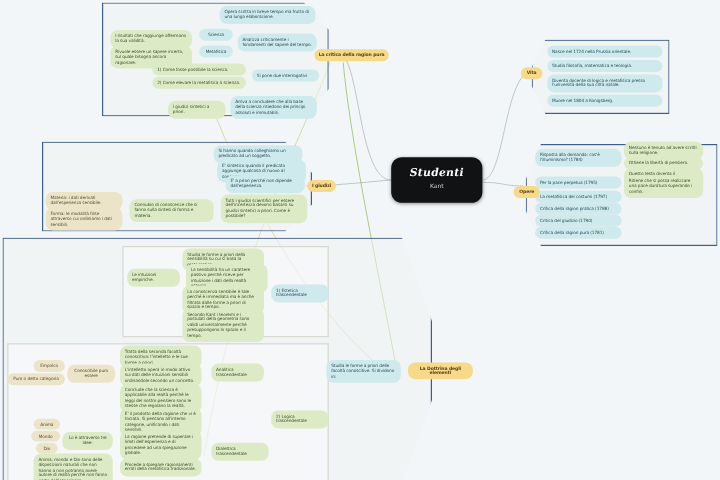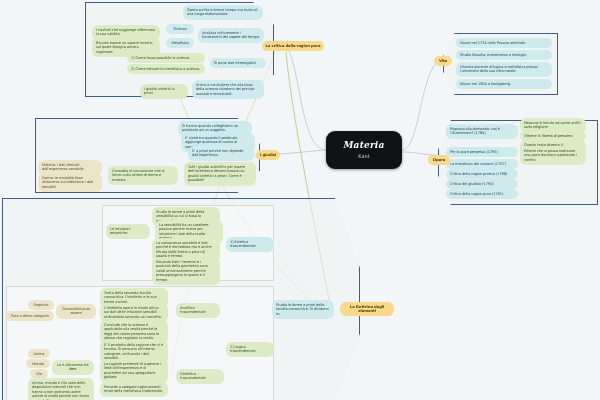--- a/index.html
+++ b/index.html
@@ -197,17 +197,17 @@
 
   <div class="node teal" style="left:446px;top:169px;width:72px;padding:3px 4px;font-size:3.6px;">Critica della ragion pratica (1788)</div>
 
   <div class="node teal" style="left:446px;top:179px;width:72px;padding:3px 4px;font-size:3.6px;">Critica del giudizio (1790)</div>
 
   <div class="node teal" style="left:446px;top:189px;width:72px;padding:3px 4px;font-size:3.6px;">Critica della ragion pura (1781)</div>
 
   <div class="node amber" style="left:428px;top:155px;width:22px;padding:2.5px 3px;font-size:3.8px;text-align:center;">Opere</div>
 
   <div id="center">
-    <div class="t">Materia</div>
+    <div class="t">Studenti</div>
     <div class="s">Kant</div>
   </div>
 
 </div>
 
 </body></html>

